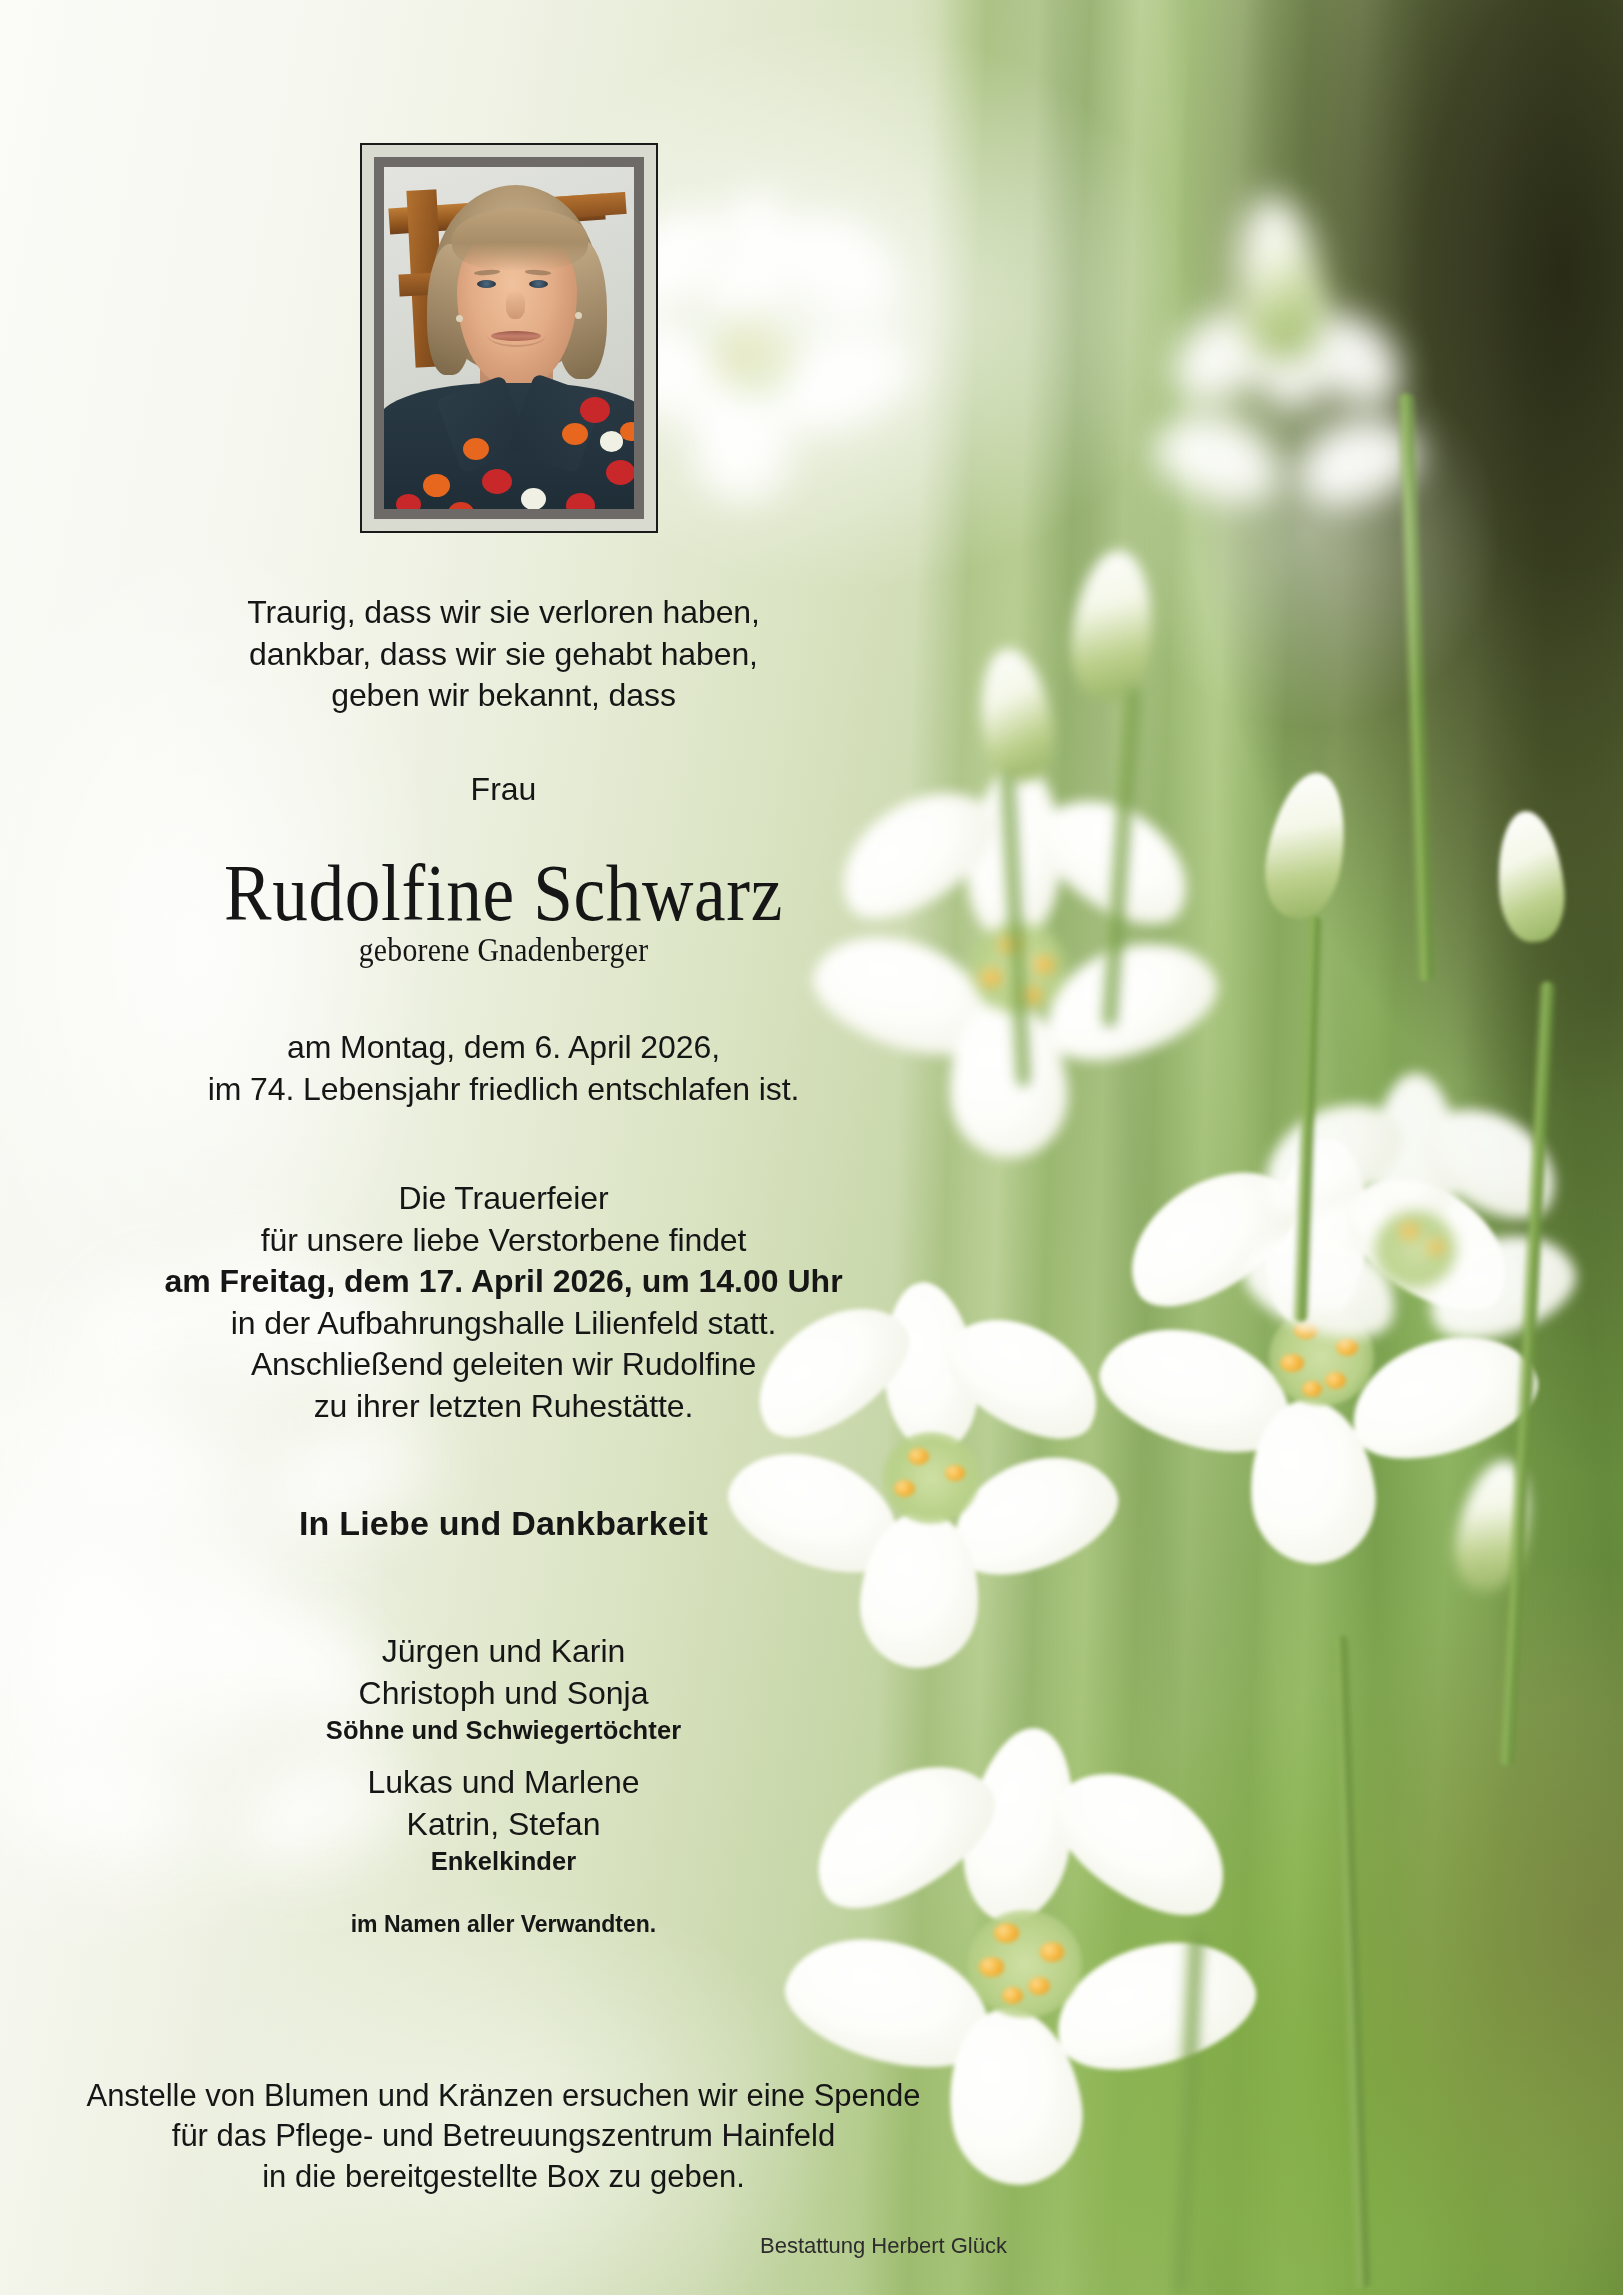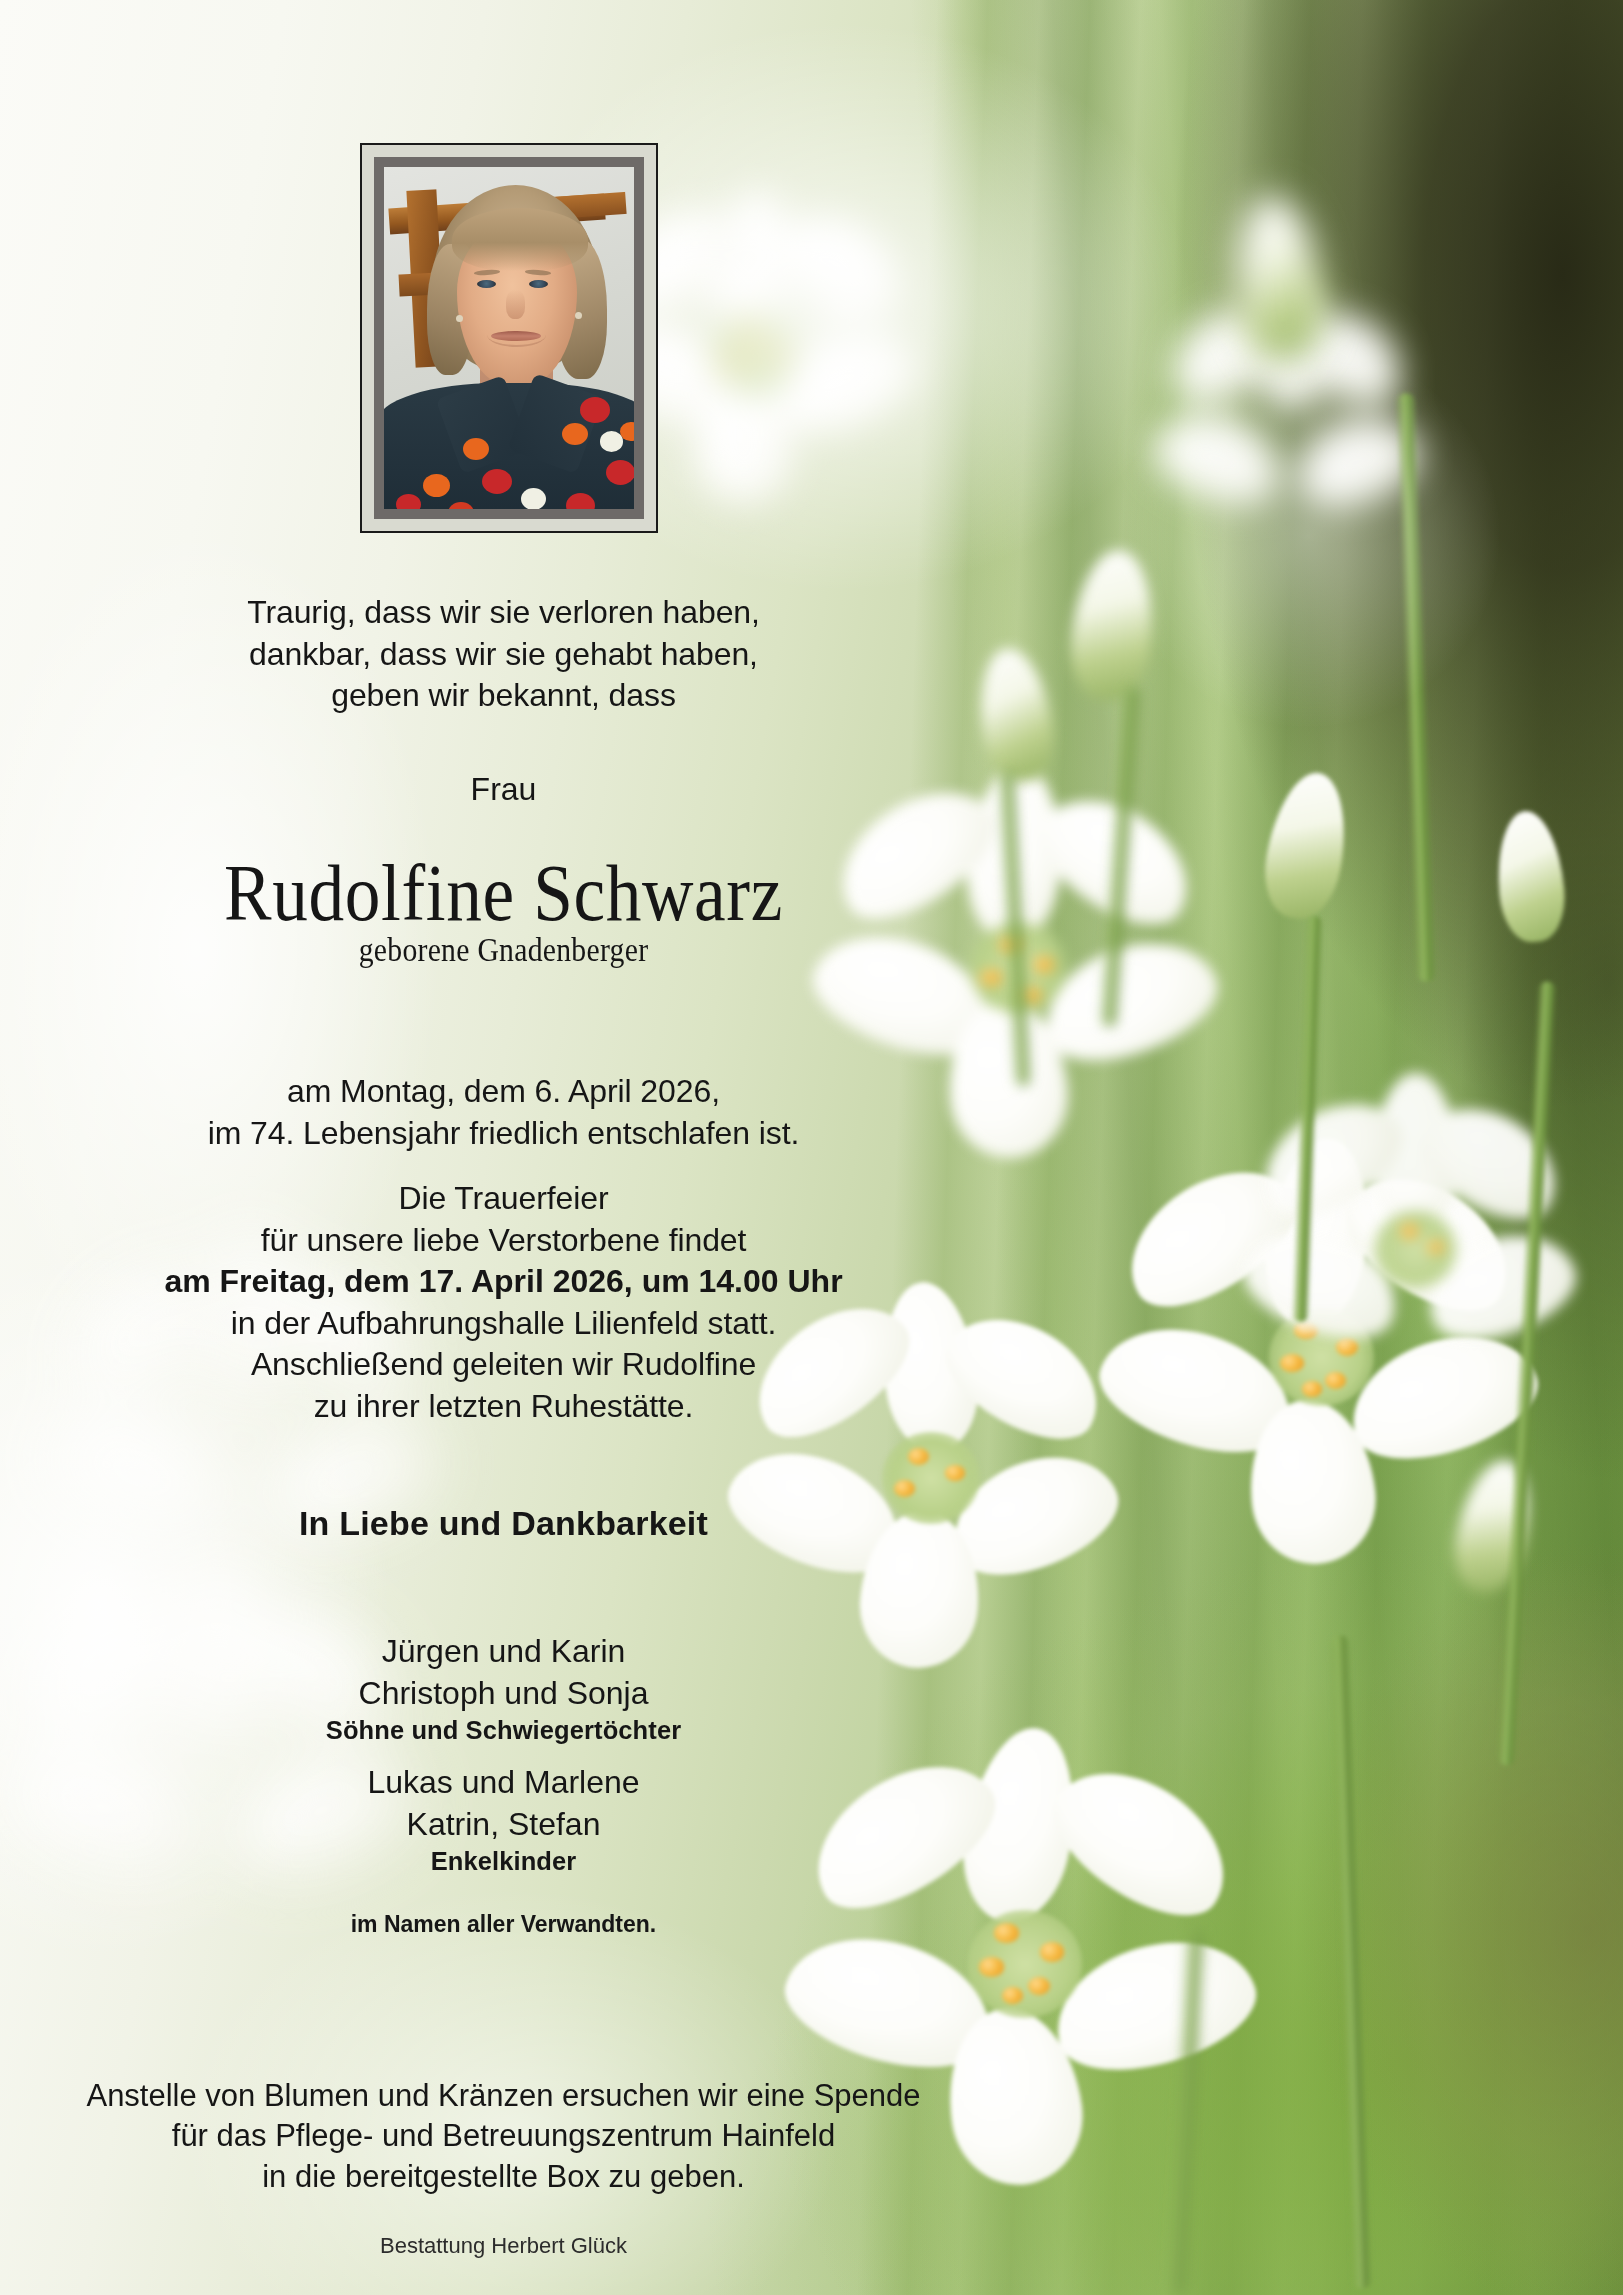--- a/index.html
+++ b/index.html
@@ -307,21 +307,21 @@
               transform: scaleX(0.88); transform-origin: center; }
   .t-born   { font-family: "Liberation Serif", "DejaVu Serif", serif;
               font-size: 33px; font-weight: 400; letter-spacing: 0.3px;
               transform: scaleX(0.90); transform-origin: center; }
   .t-bold   { font-size: 32px; font-weight: 700; }
   .t-head   { font-size: 34px; font-weight: 700; letter-spacing: 0.2px; }
   .t-rel    { font-size: 25.5px; font-weight: 700; letter-spacing: 0.1px; }
   .t-names  { font-size: 32px; font-weight: 400; }
   .t-allrel { font-size: 23px; font-weight: 700; }
   .t-donate { font-size: 31px; font-weight: 400; }
-  .t-foot   { font-size: 22px; font-weight: 400; color: #2c2c2c; }
+  .t-foot   { font-size: 22px; font-weight: 400; color: #2c2c2c; text-align: right; }
 </style>
 </head>
 <body>
 
 <div id="card">
 
   <div class="bg-layer bg-base"></div>
   <div class="bg-layer bg-stems"></div>
   <div class="bg-layer bg-stems2"></div>
   <div class="bg-layer bg-lowgreen"></div>
@@ -506,21 +506,21 @@
       <div class="tline t-frau">Frau</div>
     </div>
 
     <div class="blk" style="top:841px;">
       <div class="tline t-name">Rudolfine Schwarz</div>
     </div>
     <div class="blk" style="top:929px;">
       <div class="tline t-born">geborene Gnadenberger</div>
     </div>
 
-    <div class="blk" style="top:1071px;">
+    <div class="blk" style="top:1027px;">
       <div class="tline t-body">am Montag, dem 6. April 2026,</div>
       <div class="tline t-body">im 74. Lebensjahr friedlich entschlafen ist.</div>
     </div>
 
     <div class="blk" style="top:1178px;">
       <div class="tline t-body">Die Trauerfeier</div>
       <div class="tline t-body">für unsere liebe Verstorbene findet</div>
       <div class="tline t-bold">am Freitag, dem 17. April 2026, um 14.00 Uhr</div>
       <div class="tline t-body">in der Aufbahrungshalle Lilienfeld statt.</div>
     </div>

